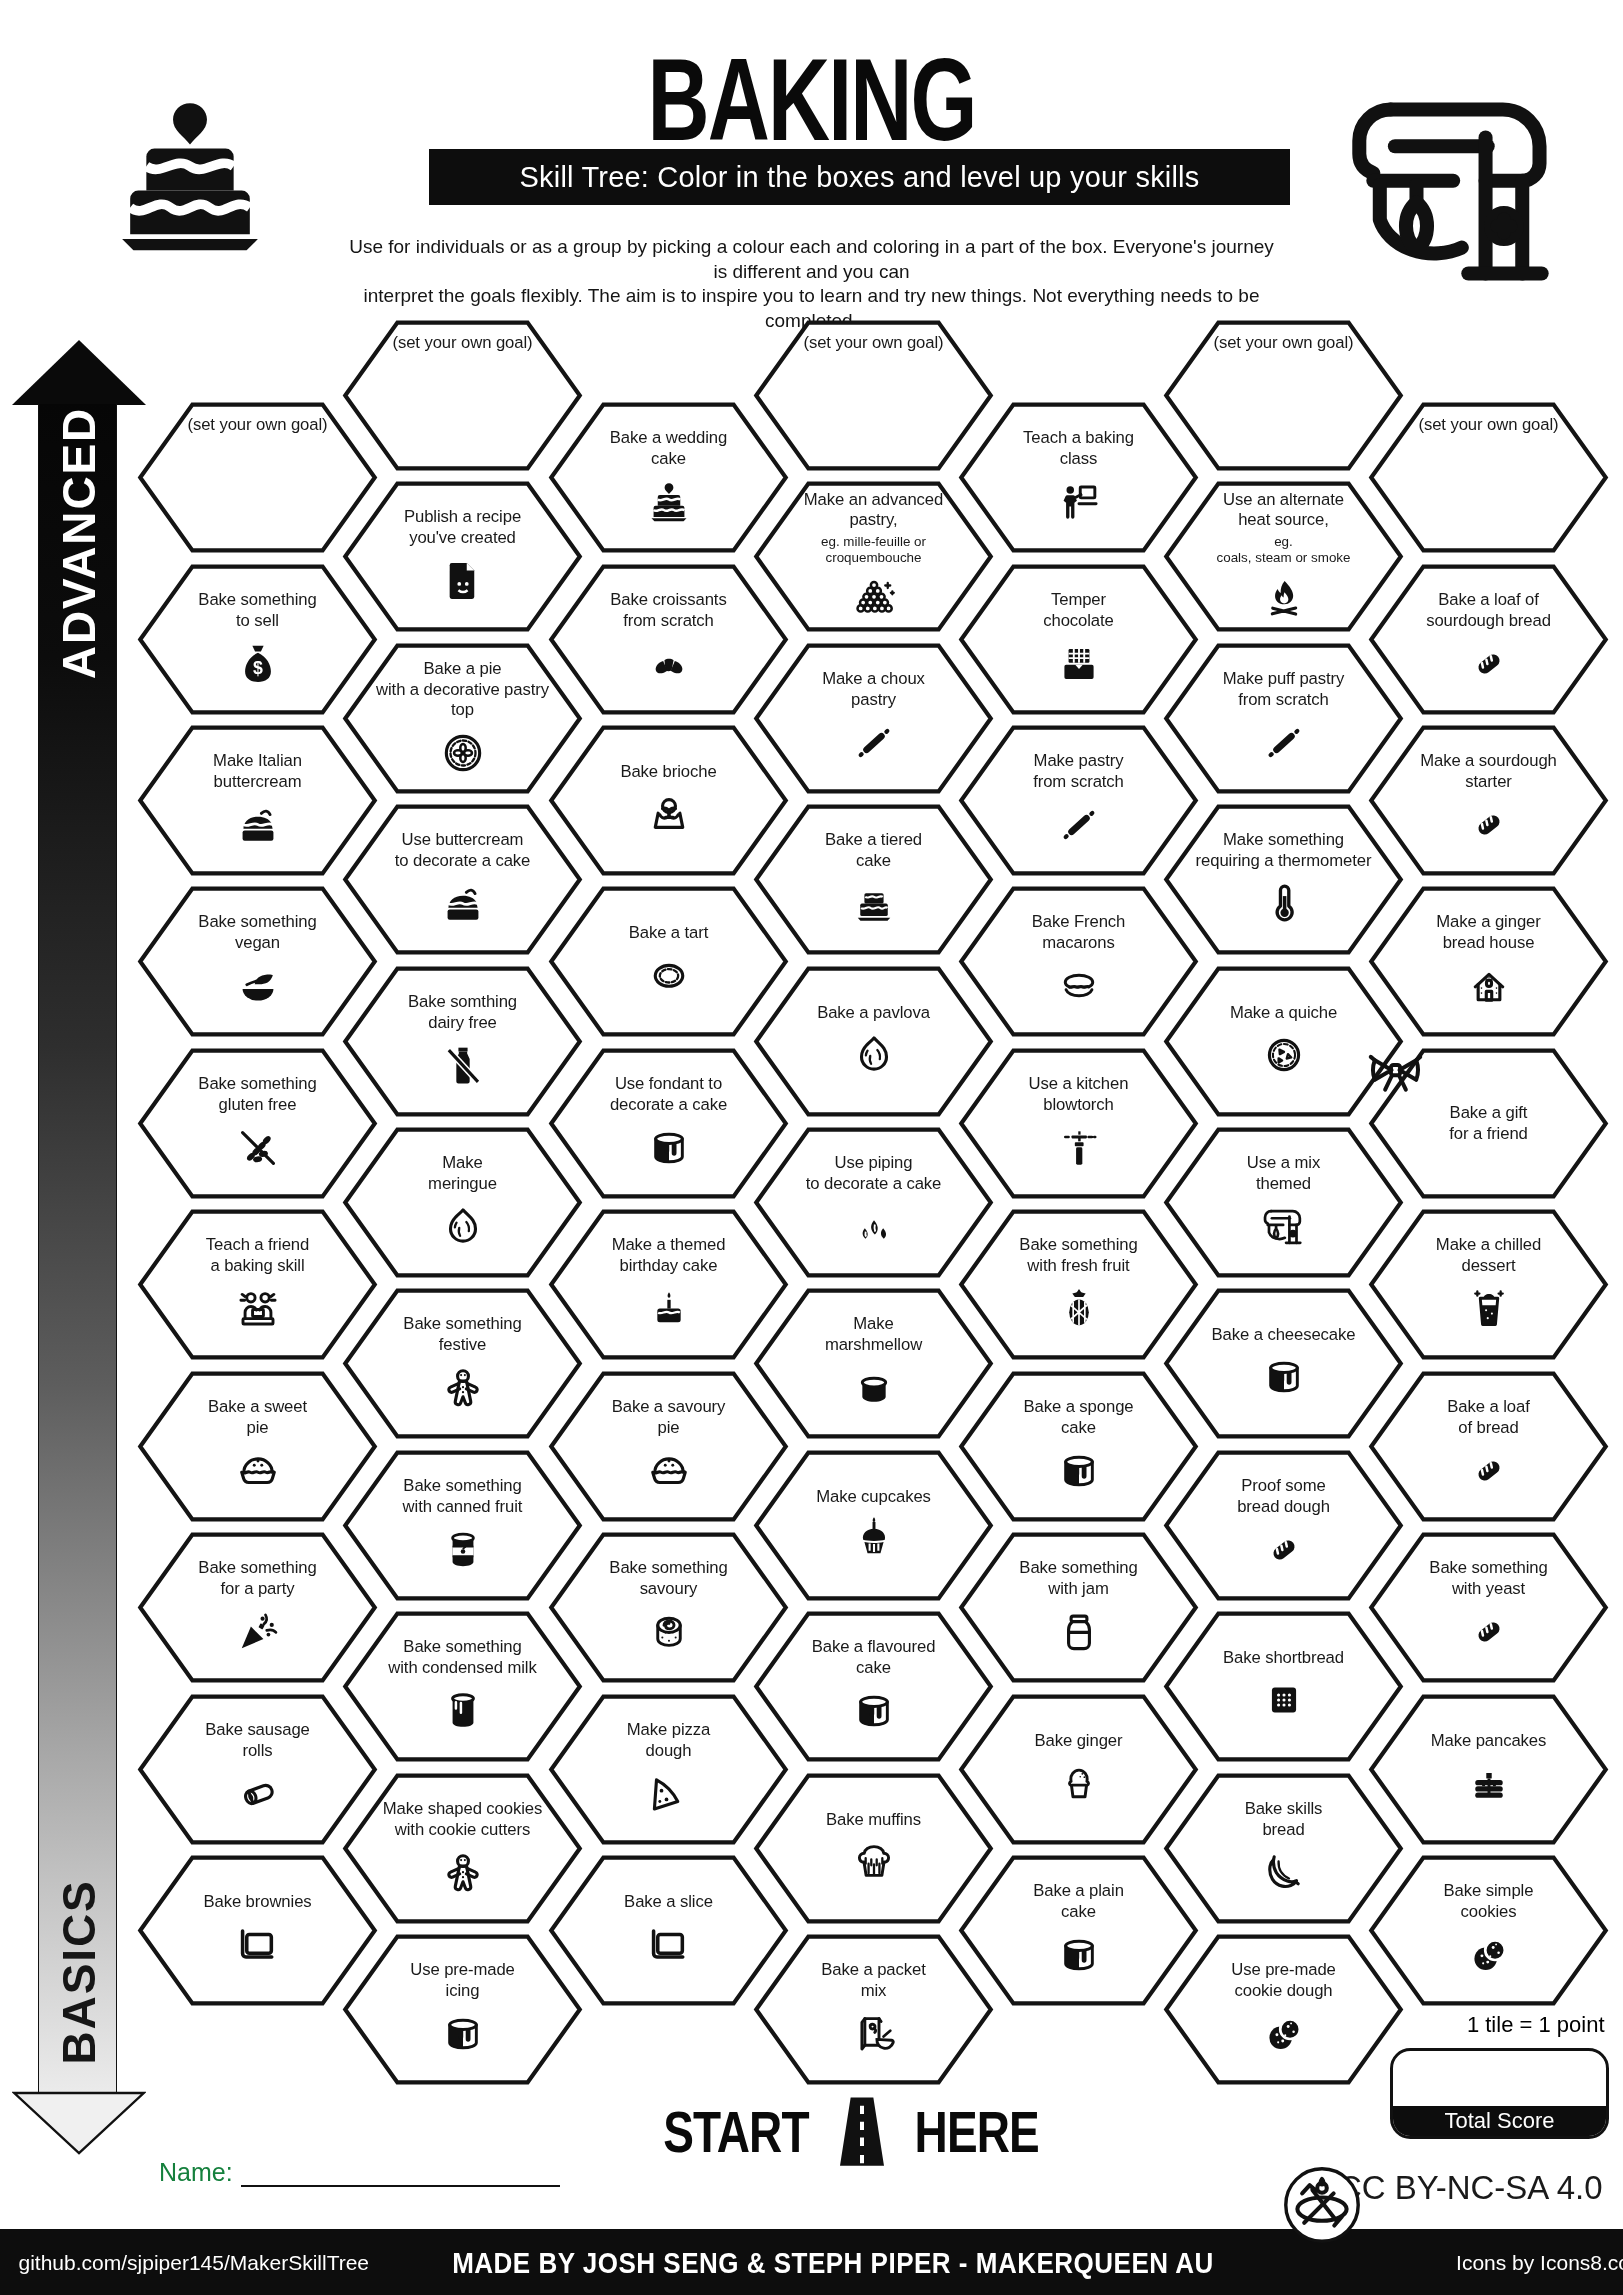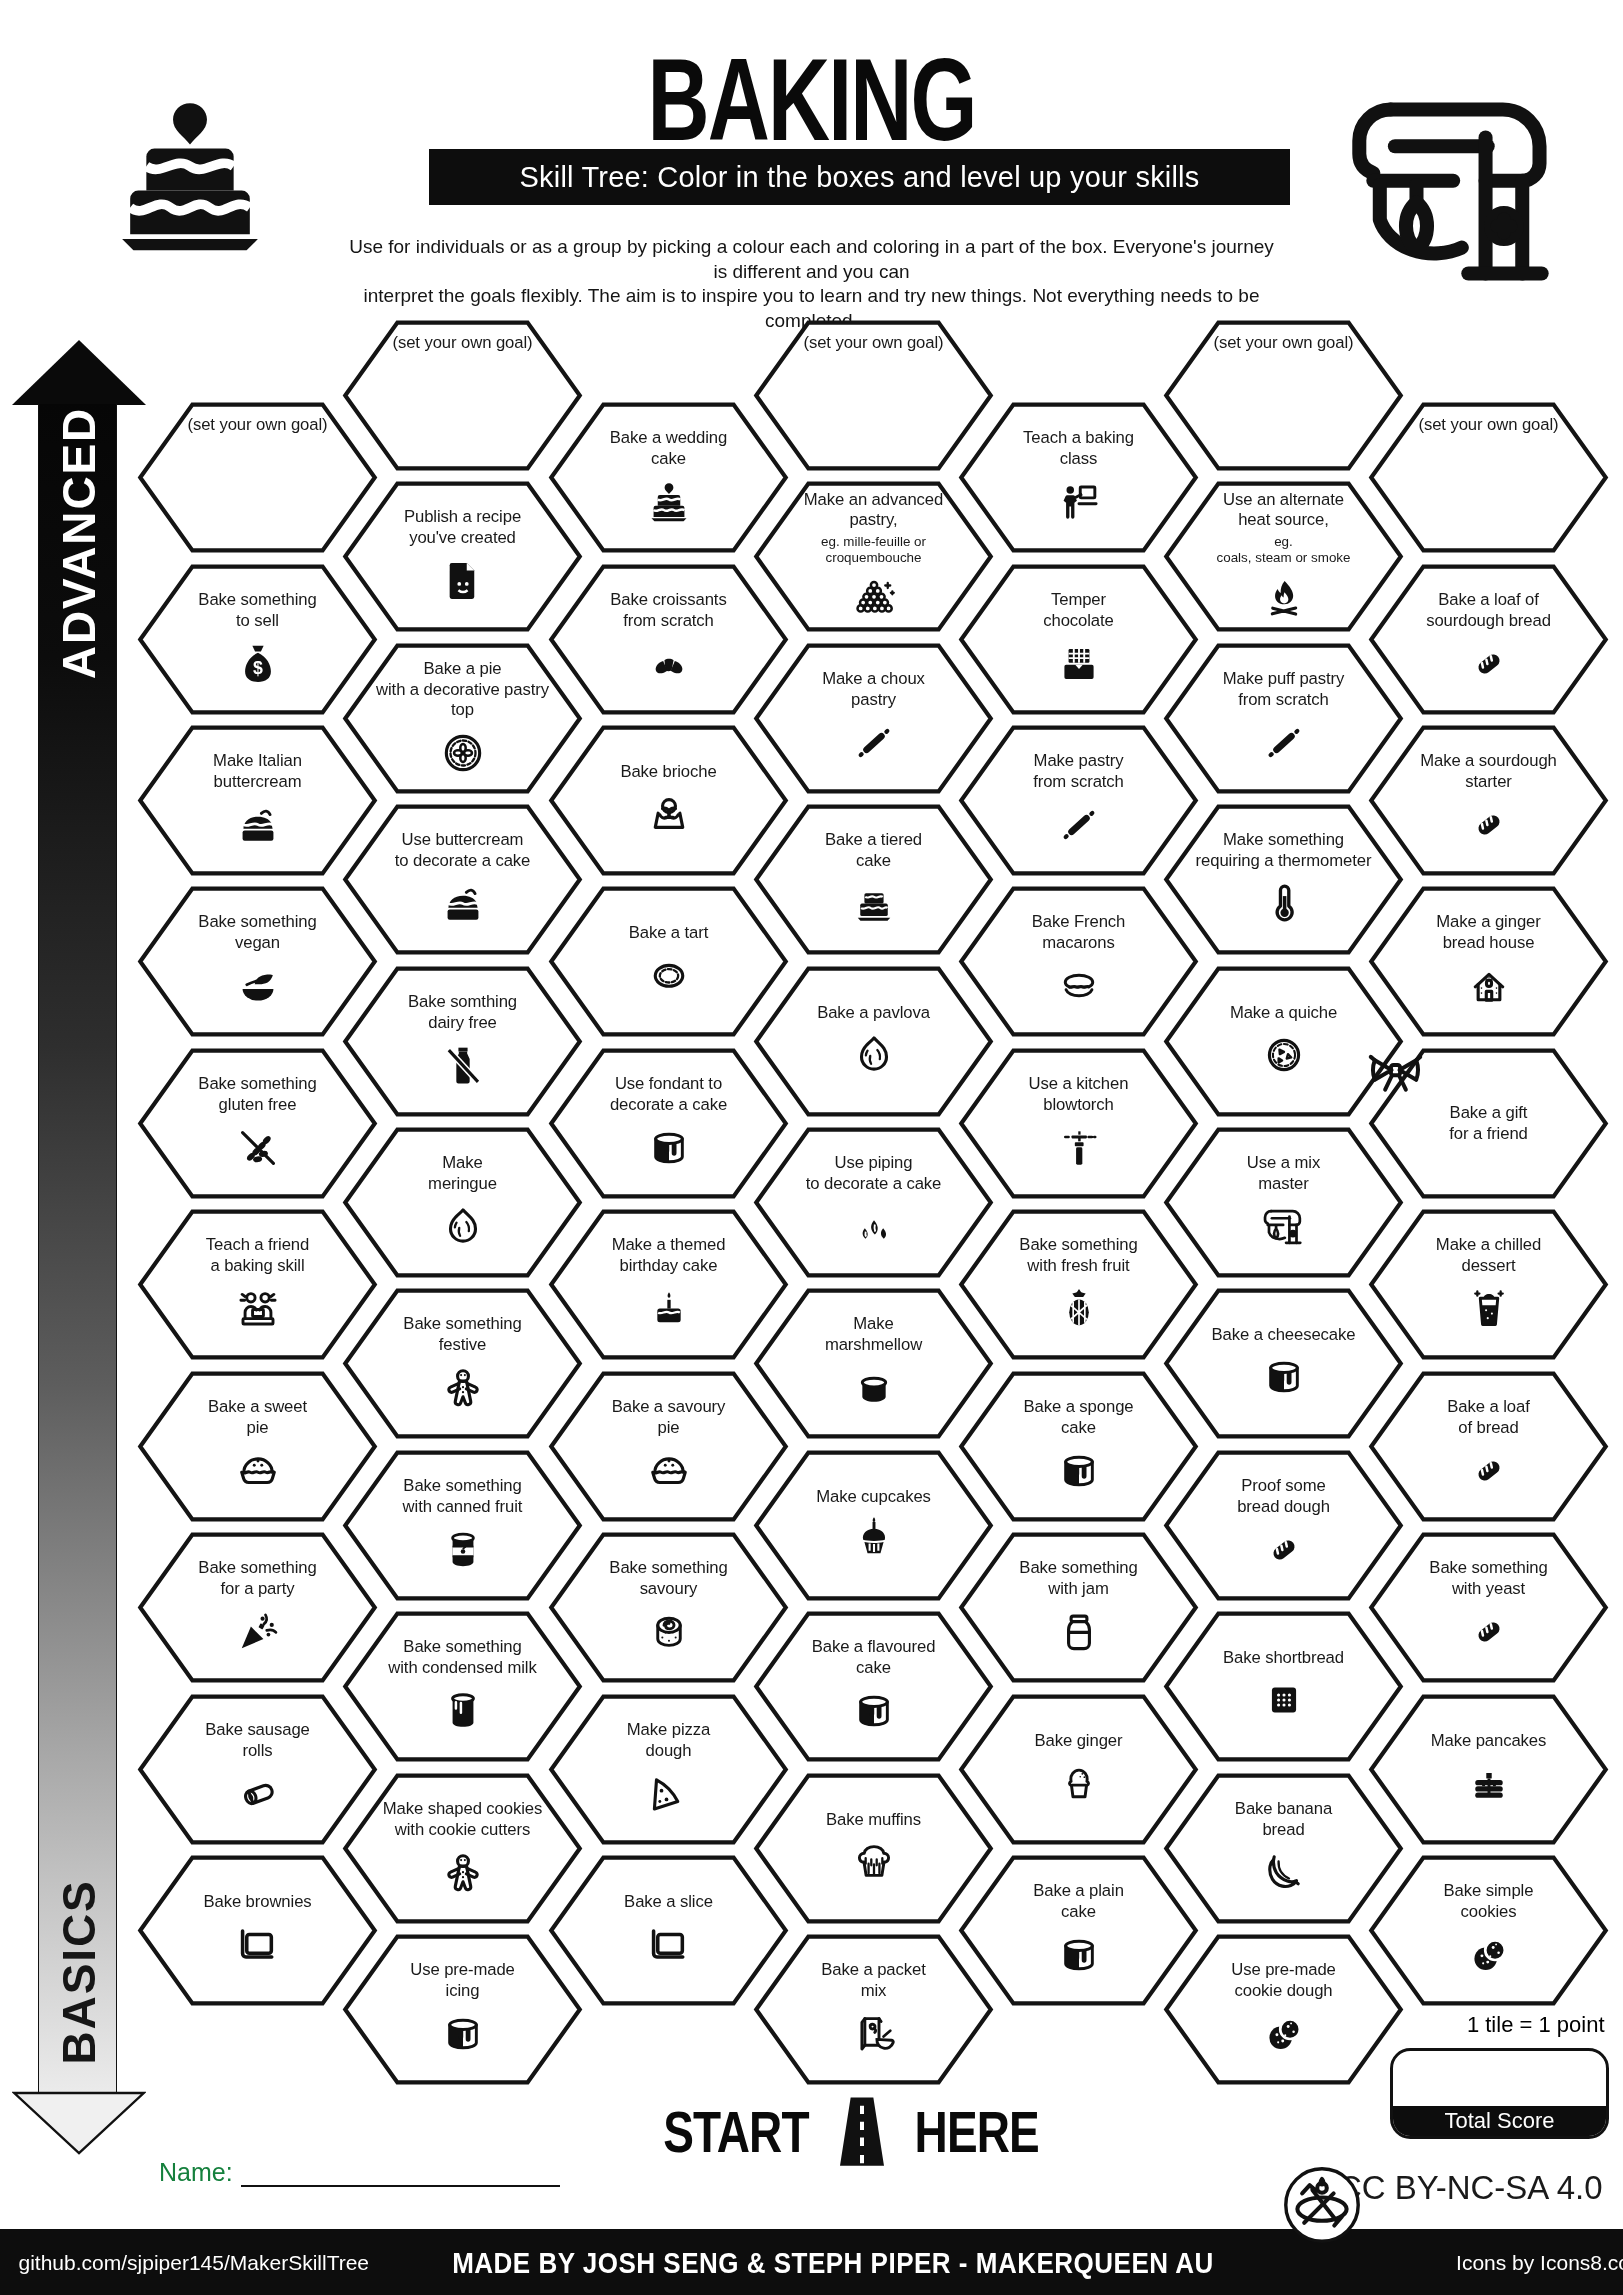--- a/index.html
+++ b/index.html
@@ -1145,21 +1145,21 @@
             </svg>
           </span>
         </div>
       </div>
       <div class="hex" style="left: 1163px; top: 1126px;">
         <svg class="shape" viewBox="0 0 522 330">
           <polygon points="7,165 120,7 402,7 515,165 402,323 120,323" fill="#ffffff" stroke="#141414" stroke-width="9"></polygon>
         </svg>
         <div class="content">
           <div class="label">Use a mix
-master</div>
+themed</div>
           <span class="icon">
             <svg width="50" height="50" viewBox="0 0 24 24">
               <g stroke="#111" fill="none" stroke-linecap="round" stroke-linejoin="round" stroke-width="1.3">
                 <path d="M5.8 4.4h10.4a3.4 3.4 0 0 1 3.4 3.4v1.6a1.6 1.6 0 0 1-1.6 1.6h-3.4"></path>
                 <path d="M5.8 4.4a2.9 2.9 0 0 0-2.9 2.9v1.2c0 .9.5 1.5 1.3 1.8"></path>
                 <path d="M6.2 7.8h8.6"></path>
                 <path d="M14.6 7v12.6"></path>
                 <path d="M18 11v8.6"></path>
                 <path d="M4.2 11h7.4"></path>
                 <path d="M4.8 11.4v3.2a5.2 4.2 0 0 0 7.6 2.6"></path>
@@ -1228,21 +1228,21 @@
               </g>
             </svg>
           </span>
         </div>
       </div>
       <div class="hex" style="left: 1163px; top: 1772px;">
         <svg class="shape" viewBox="0 0 522 330">
           <polygon points="7,165 120,7 402,7 515,165 402,323 120,323" fill="#ffffff" stroke="#141414" stroke-width="9"></polygon>
         </svg>
         <div class="content">
-          <div class="label">Bake banana
+          <div class="label">Bake skills
 bread</div>
           <span class="icon">
             <svg width="50" height="50" viewBox="0 0 24 24">
               <g stroke="#111" fill="none" stroke-linecap="round" stroke-linejoin="round" stroke-width="1.5">
                 <path d="M7 5.6c-.5 4.8 2 8.6 6.6 10.2 1.6.6 3.2.5 4.4-.1-1.1 2-4 3.2-6.8 2.6C7 17.4 4.6 13.4 5.3 8.8c.2-1.4.8-2.5 1.7-3.2z"></path>
                 <path d="M7 5.6l.3-1.4M17.2 16l1.6 1.2"></path>
                 <path d="M9.4 6.4c-.2 3.6 1.6 6.6 5 8.2" stroke-width="1.1"></path>
               </g>
             </svg>
           </span>

